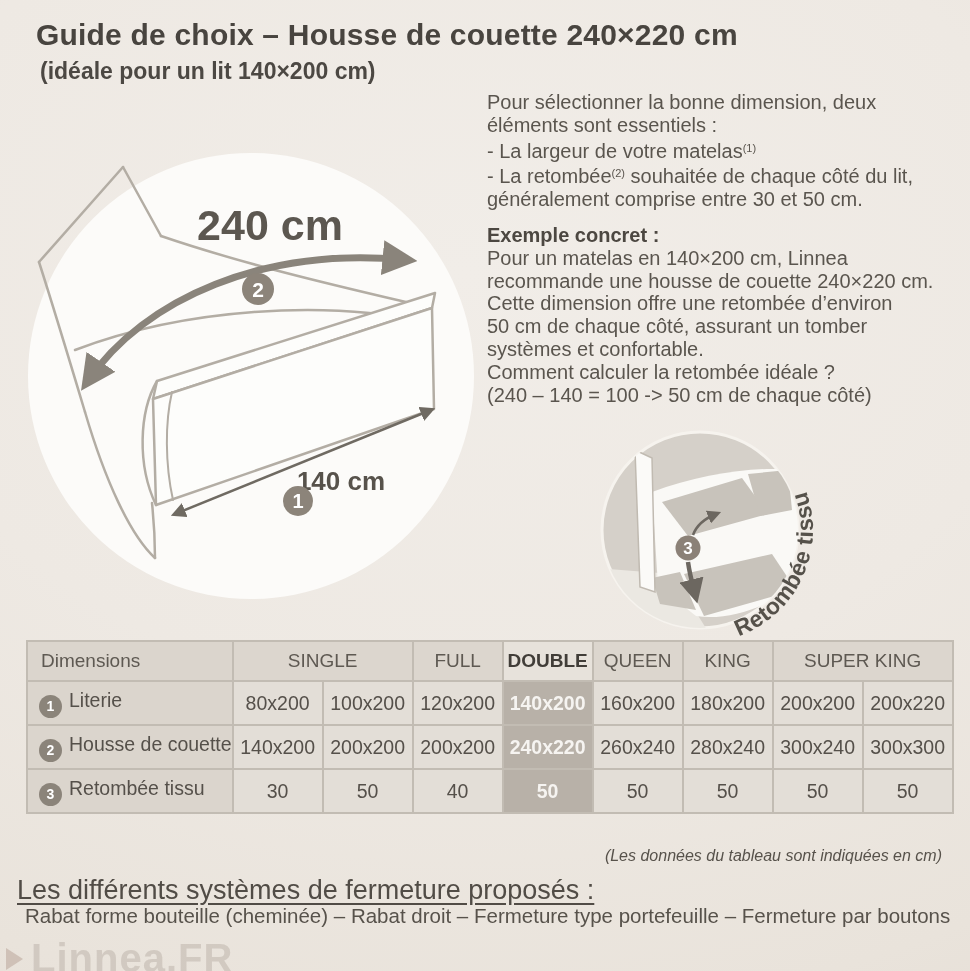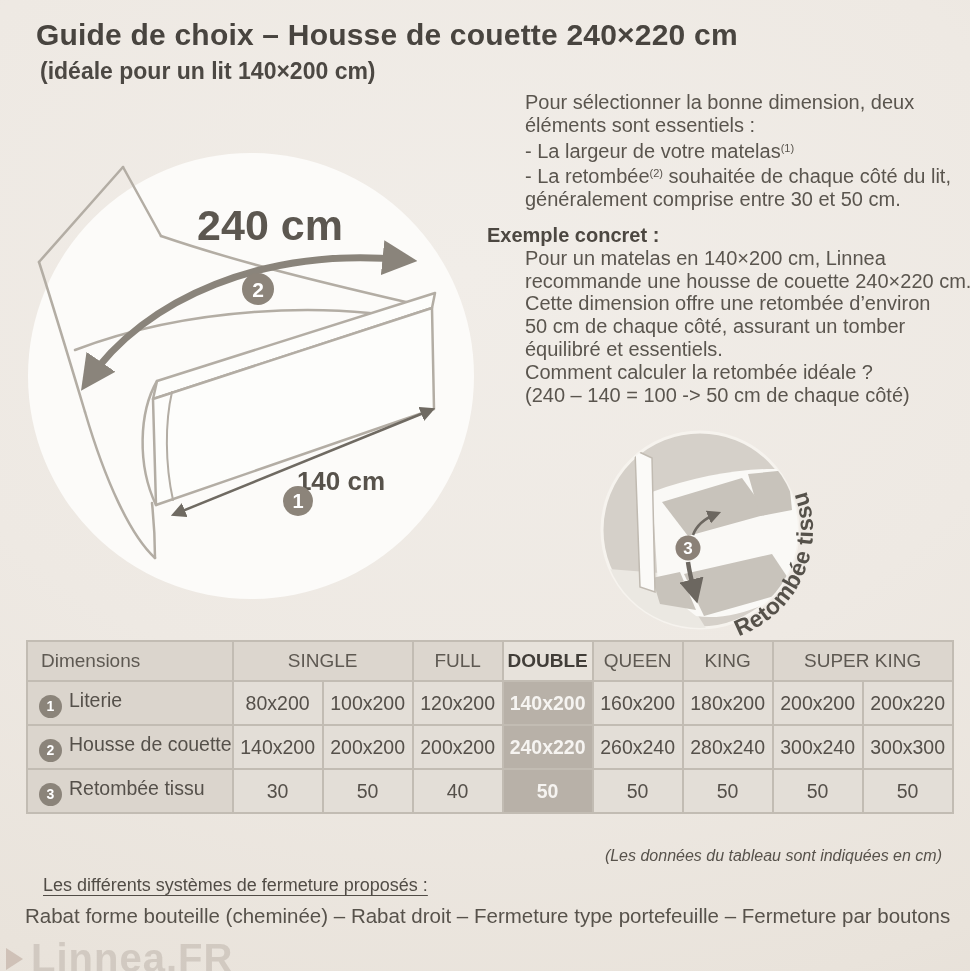--- a/index.html
+++ b/index.html
@@ -22,21 +22,21 @@
   }
   .subtitle{
     position:absolute; left:40px; top:58px;
     font-size:23px; font-weight:bold; color:#4c4843; white-space:nowrap;
   }
   
   .textcol{
     position:absolute; left:487px; top:91px; width:470px;
     font-size:20px; line-height:22.8px; color:#5a554e;
   }
-  .tl{ white-space:nowrap;margin-left:38px; }
+  .tl{ white-space:nowrap; }
   .tl sup{ font-size:11px; vertical-align:6px; }
   .ex-heading{
     margin-top:13px; font-weight:bold; color:#4c4741; white-space:nowrap;
   }
   
   .main-circle{
     position:absolute; left:25px; top:150px; width:452px; height:452px;
   }
   .main-circle svg{ display:block; }
   
@@ -75,22 +75,22 @@
     display:inline-block; width:23px; height:23px; border-radius:50%;
     background:#8b847a; color:#fff; font-size:14px; font-weight:bold;
     text-align:center; line-height:23px; margin-right:7px; vertical-align:-4px;
   }
   
   .table-note{
     position:absolute; right:28px; top:847px;
     font-size:16px; font-style:italic; color:#57524b; white-space:nowrap;
   }
   .closures-heading{
-    position:absolute; left:43px; top:875px;
-    font-size:18px; color:#514c46; white-space:nowrap;
+    position:absolute; left:17px; top:875px;
+    font-size:27px; color:#514c46; white-space:nowrap;
     text-decoration:underline; text-underline-offset:4px;
   }
   .closures-list{
     position:absolute; left:25px; top:904px;
     font-size:20.5px; color:#57524b; white-space:nowrap;
   }
   
   .watermark{
     position:absolute; left:6px; top:936px;
     font-size:40px; font-weight:bold; letter-spacing:1px;
@@ -115,21 +115,21 @@
     <div class="tl">éléments sont essentiels :</div>
     <div class="tl"><span>- La largeur de votre matelas</span><sup>(1)</sup></div>
     <div class="tl"><span>- La retombée</span><sup>(2)</sup><span> souhaitée de chaque côté du lit,</span></div>
     <div class="tl">généralement comprise entre 30 et 50 cm.</div>
 
     <div class="ex-heading">Exemple concret :</div>
     <div class="tl">Pour un matelas en 140×200 cm, Linnea</div>
     <div class="tl">recommande une housse de couette 240×220 cm.</div>
     <div class="tl">Cette dimension offre une retombée d’environ</div>
     <div class="tl">50 cm de chaque côté, assurant un tomber</div>
-    <div class="tl">équilibré et essentiels.</div>
+    <div class="tl">systèmes et confortable.</div>
     <div class="tl">Comment calculer la retombée idéale ?</div>
     <div class="tl">(240 – 140 = 100  -&gt; 50 cm de chaque côté)</div>
   </div>
 
   <div class="main-circle">
     <svg width="452" height="452" viewBox="0 0 452 452">
       <defs>
         <marker id="bigArrow" viewBox="0 0 10 10" refX="7" refY="5" markerWidth="5" markerHeight="5" orient="auto-start-reverse">
           <path d="M0,0 L10,5 L0,10 z" fill="#8a847b"></path>
         </marker>

